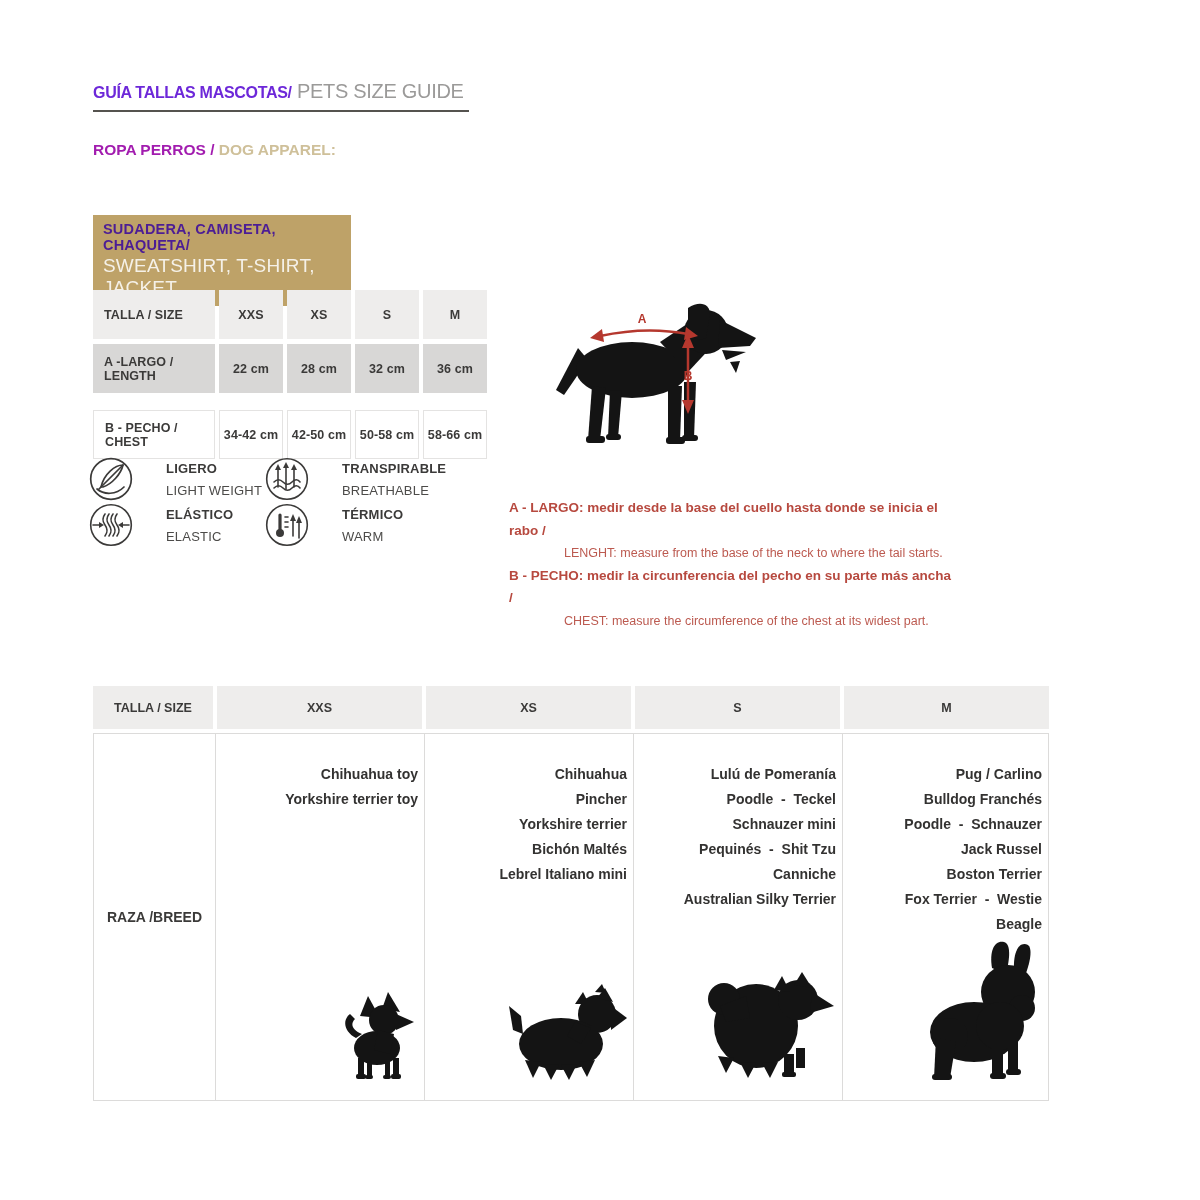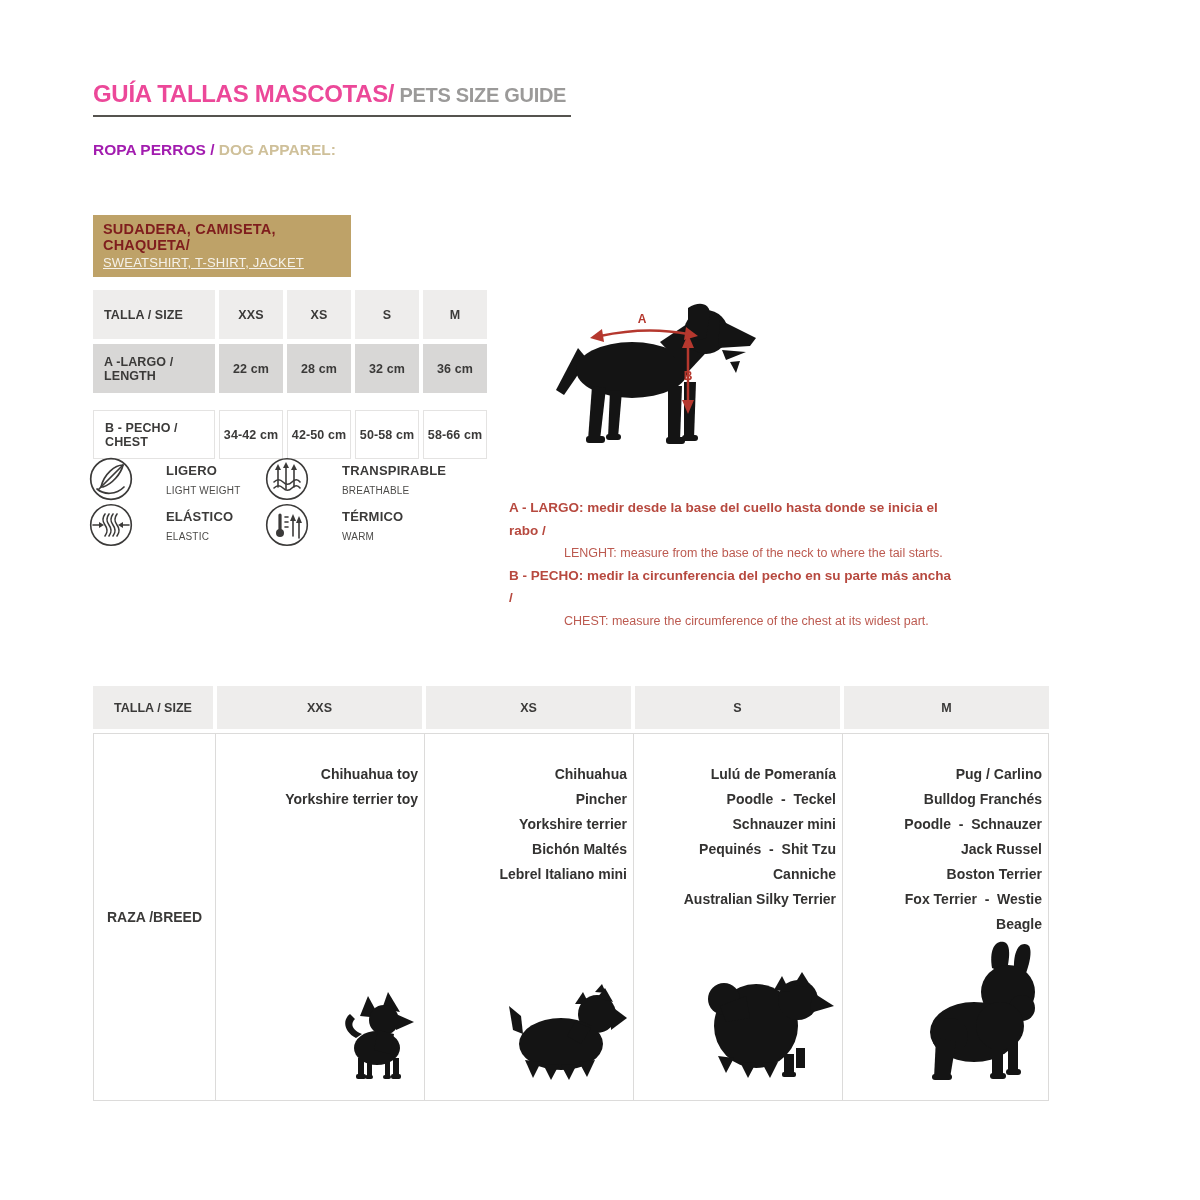--- a/index.html
+++ b/index.html
@@ -4,31 +4,31 @@
 <style>
   * { margin:0; padding:0; box-sizing:border-box; }
   html,body { background:#ffffff; }
   .canvas {
     position:relative; width:1200px; height:1200px; background:#ffffff;
     font-family:"Liberation Sans", sans-serif; color:#3b3a39; overflow:hidden;
   }
 
   
   .title-block { position:absolute; left:93px; top:80px; border-bottom:2px solid #55534f; padding:0 5px 7px 0; white-space:nowrap; }
-  .title-es { font-size:24px; font-weight:bold; letter-spacing:-0.3px; color:#ec4899; }
-  .title-en { font-size:20px; font-weight:bold; letter-spacing:-0.3px; color:#9b9a99;text-align:center; }
+  .title-es { font-size:16px; font-weight:bold; letter-spacing:-0.3px; color:#6d28d9; }
+  .title-en { font-size:20px; font-weight:normal; letter-spacing:-0.3px; color:#9b9a99;text-align:center; }
 
   .subtitle { position:absolute; left:93px; top:141px; white-space:nowrap; }
   .subtitle-es { font-size:15.5px; font-weight:bold; color:#a21caf; }
   .subtitle-en { font-size:15.5px; font-weight:bold; color:#cfc09a; }
 
   
   .banner { position:absolute; left:93px; top:215px; width:258px; background:#bea268; padding:6px 10px 7px; }
-  .banner-line1 { font-size:14.5px; font-weight:bold; color:#7f1d1d; letter-spacing:0.2px; }
-  .banner-line2 { font-size:13px; color:rgba(255,255,255,0.85); letter-spacing:0.2px; margin-top:2px;text-decoration:underline; }
+  .banner-line1 { font-size:14.5px; font-weight:bold; color:#4c1d95; letter-spacing:0.2px; }
+  .banner-line2 { font-size:19px; color:rgba(255,255,255,0.85); letter-spacing:0.2px; margin-top:2px; }
 
   
   .size-table { position:absolute; left:93px; top:290px; display:grid;
     grid-template-columns:122px 64px 64px 64px 64px; column-gap:4px; row-gap:5px; }
   .st-cell { height:49px; display:flex; align-items:center; justify-content:center;
     font-size:12.5px; font-weight:bold; color:#3b3a39; letter-spacing:0.1px; }
   .st-label { justify-content:flex-start; padding-left:11px; }
   .st-head { background:#eeedec; }
   .st-a { background:#d8d7d6; }
   .st-b { background:#ffffff; border:1px solid #e4e3e2;margin-top:12px; }
@@ -36,21 +36,21 @@
   
   .measure-diagram { position:absolute; left:548px; top:296px; }
 
   
   .features { position:absolute; left:88px; top:456px; display:grid;
     grid-template-columns:176px auto; }
   .feature { display:flex; align-items:center; }
   .feature svg { flex:0 0 auto; }
   .feature-text { margin-left:32px; }
   .feature-es { font-size:13px; font-weight:bold; letter-spacing:0.2px; color:#3b3a39; }
-  .feature-en { font-size:10px; color:#4c4b49; margin-top:7px; letter-spacing:0.2px; }
+  .feature-en { font-size:13px; color:#4c4b49; margin-top:7px; letter-spacing:0.2px; }
 
   
   .notes { position:absolute; left:509px; top:497px; width:445px; color:#b7493f; }
   .note-es { font-size:13.5px; font-weight:bold; line-height:22.5px; }
   .note-en { font-size:12.5px; font-weight:normal; line-height:22.5px; padding-left:55px; color:#bc5a50; }
 
   
   .breed-table { position:absolute; left:93px; top:686px; width:956px; }
   .bt-header { display:grid; grid-template-columns:120px 205px 205px 205px 205px; column-gap:4px; }
   .bt-head-cell { height:43px; background:#eeedec; display:flex; align-items:center; justify-content:center;

